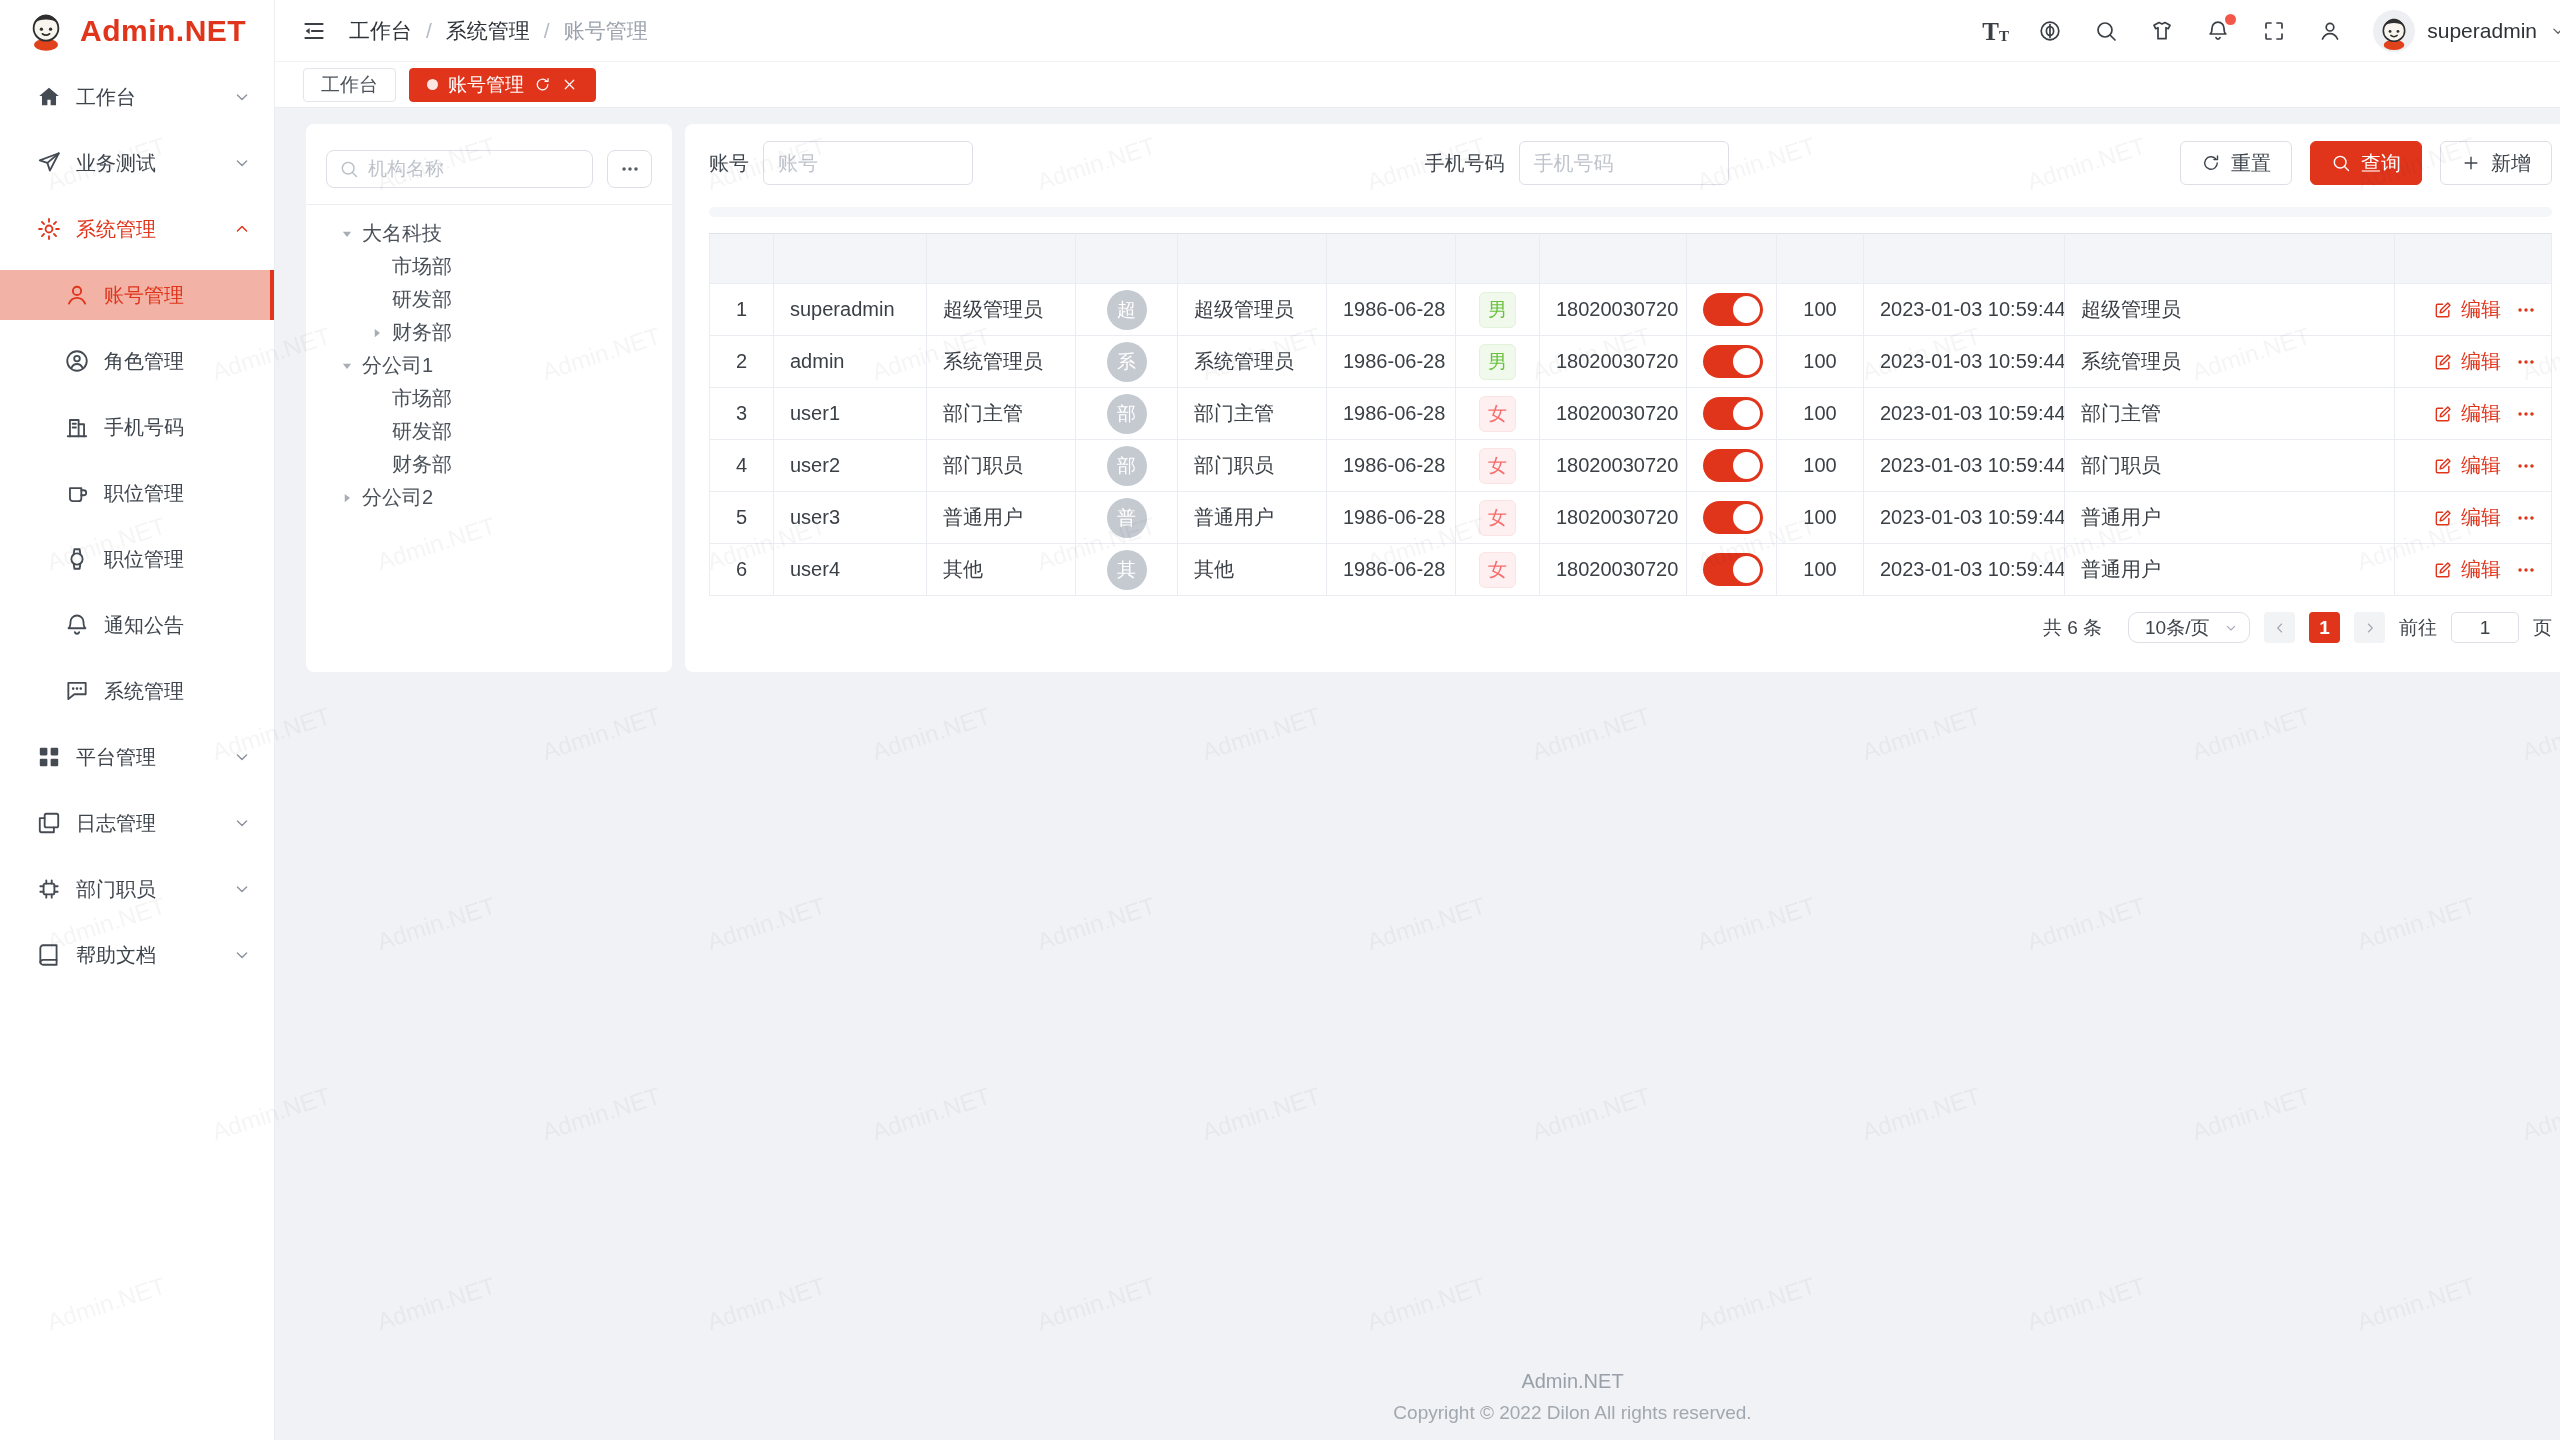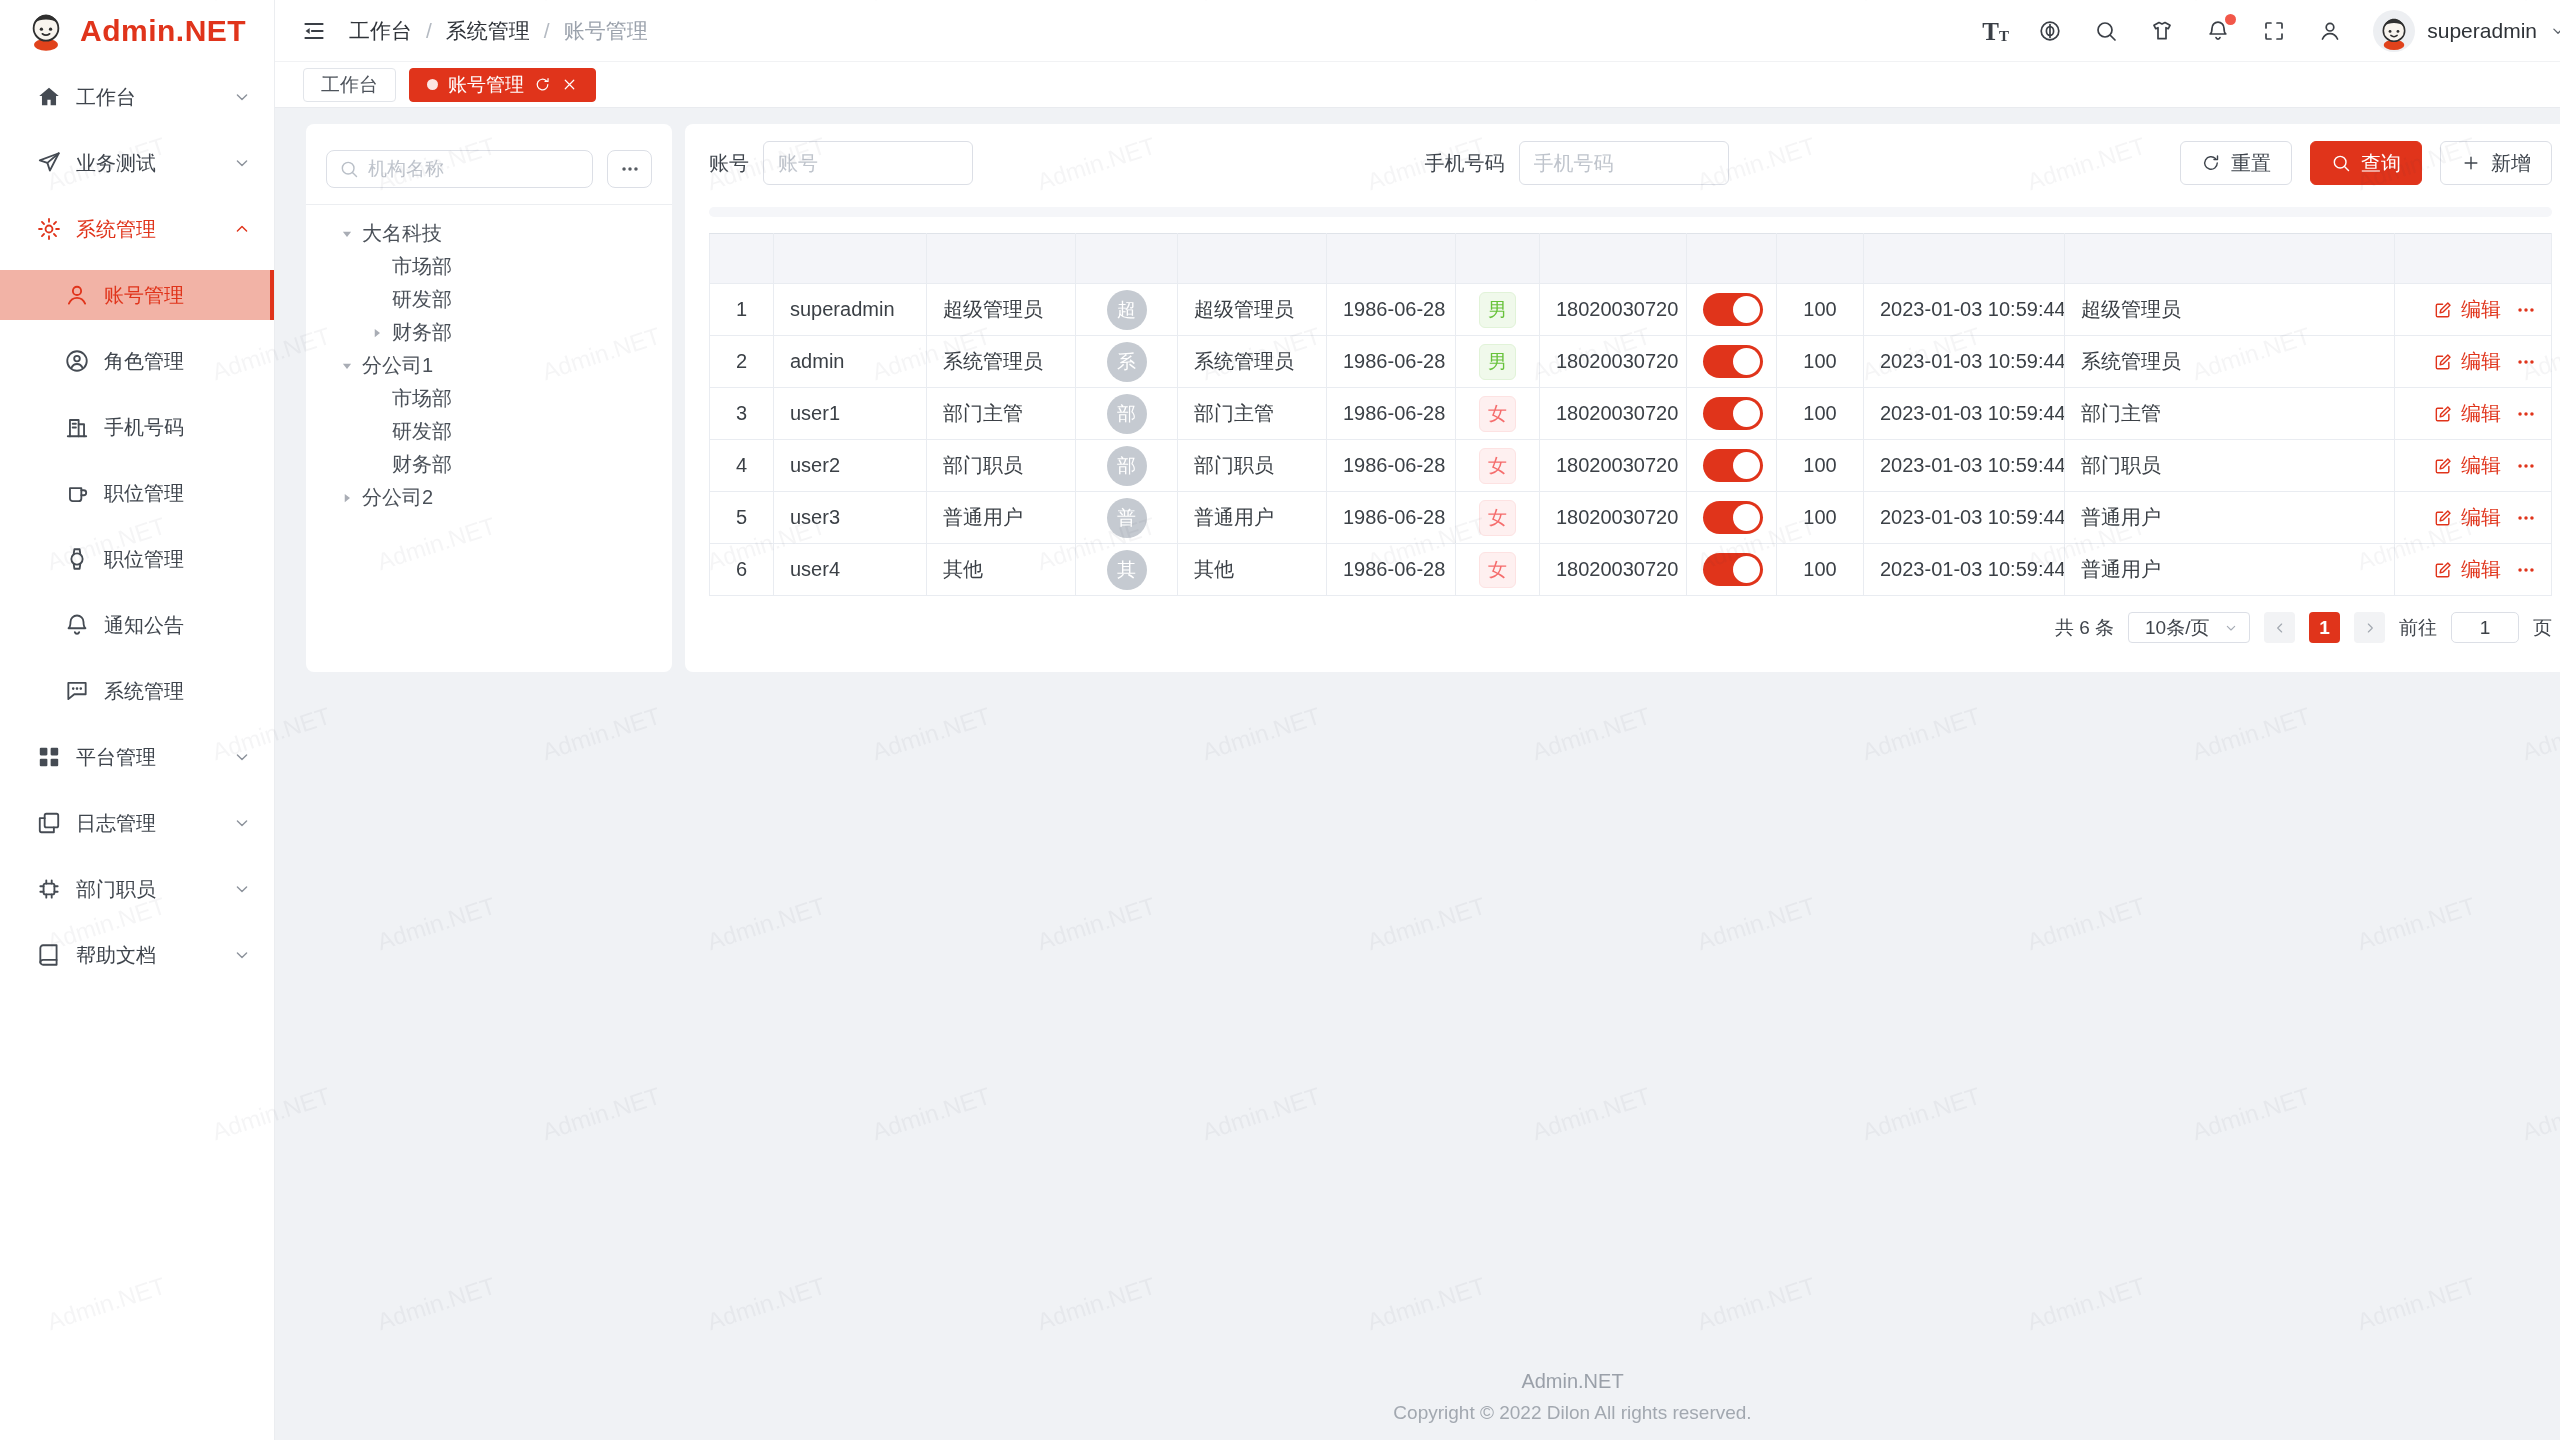--- a/index.html
+++ b/index.html
@@ -114,21 +114,21 @@
   .tag.female{color:var(--female);background:#fef0f0;border:1px solid #fde2e2;}
   .switch{display:inline-block;width:60px;height:33px;border-radius:17px;background:var(--primary);position:relative;vertical-align:middle;cursor:pointer;}
   .switch .knob{position:absolute;top:3px;right:3px;width:27px;height:27px;border-radius:50%;background:#fff;}
   td.op{padding-right:14px;}
   .op-cell{display:flex;align-items:center;justify-content:flex-end;gap:14px;color:var(--primary);}
   .edit-link{display:flex;align-items:center;gap:8px;cursor:pointer;}
   .edit-link .ei{width:20px;height:20px;}
   .more-ops{width:22px;height:22px;cursor:pointer;}
 
   .pagination{display:flex;align-items:center;justify-content:flex-end;gap:14px;margin-top:16px;font-size:19px;color:#41464d;flex:none;}
-  .pg-size{width:122px;height:31px;border:1px solid #dcdfe6;border-radius:4px;display:flex;align-items:center;justify-content:space-between;padding:0 10px 0 16px;cursor:pointer;background:#fff;}
+  .pg-size{width:122px;height:31px;border:1px solid #dcdfe6;border-radius:10px;display:flex;align-items:center;justify-content:space-between;padding:0 10px 0 16px;cursor:pointer;background:#fff;margin-left:12px;}
   .pg-chev{width:16px;height:16px;color:#a6acb5;}
   .pg-btn{width:31px;height:31px;border-radius:4px;background:#f2f3f5;display:flex;align-items:center;justify-content:center;color:#a2a8b0;cursor:pointer;font-size:19px;}
   .pg-btn .ai{width:16px;height:16px;}
   .pg-btn.current{background:var(--primary);color:#fff;font-weight:bold;}
   .pg-goto{width:68px;height:31px;border:1px solid #dcdfe6;border-radius:5px;text-align:center;font-size:19px;color:#3b4046;outline:none;font-family:inherit;}
 
   .footer{position:absolute;left:275px;right:0;bottom:16px;text-align:center;z-index:1;}
   .footer-line1{font-size:20px;color:#9aa0a9;margin-bottom:9px;}
   .footer-line2{font-size:19px;color:#a2a8b0;}
 

